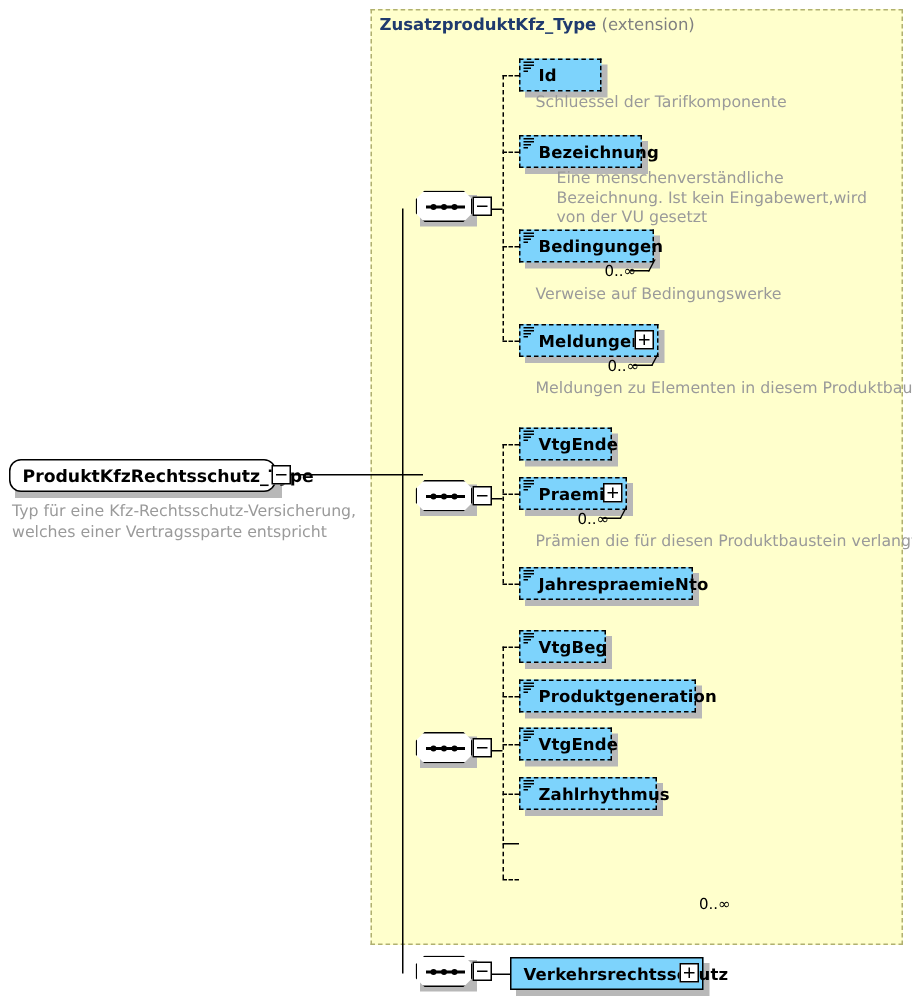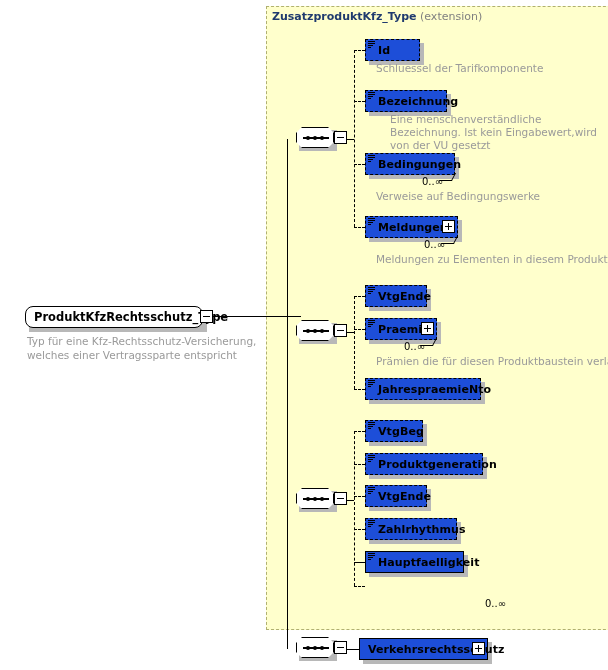--- a/index.html
+++ b/index.html
@@ -1,42 +1,42 @@
 <!DOCTYPE html>
 <html><head>
 <meta charset="utf-8">
 <style>
   html,body{margin:0;padding:0;background:#ffffff;}
   body{
     width:608px;height:670px;position:relative;overflow:hidden;
     font-family:"DejaVu Sans","Liberation Sans",sans-serif;
     -webkit-font-smoothing:none;
   }
-  .canvas{position:absolute;inset:0;margin-left:19px;}
+  .canvas{position:absolute;inset:0;}
 
   
   .ext-box{
     position:absolute;left:247px;top:6px;width:355px;height:624px;
     background:#ffffcc;border:1px dashed #b0b070;box-sizing:border-box;
   }
   .ext-title{
     position:absolute;left:253px;top:10px;font-size:11px;white-space:nowrap;
   }
   .ext-title .t-main{color:#1f3a6e;font-weight:bold;}
   .ext-title .t-sub{color:#808080;font-weight:normal;}
 
   
   .nd{position:absolute;box-sizing:border-box;height:22px;}
   .nd .shadow{
     position:absolute;left:4px;top:4px;width:100%;height:100%;
     background:#b8b8b8;z-index:0;
   }
   .nd .body{
     position:absolute;left:0;top:0;width:100%;height:100%;
-    background:#1d4ed8;box-sizing:border-box;z-index:1;
+    background:#7dd3fc;box-sizing:border-box;z-index:1;
     display:flex;align-items:center;
   }
   .nd.opt .body{border:1px dashed #000000;}
   .nd.req .body{border:1px solid #000000;}
   .nd .label{
     font-size:11px;font-weight:bold;color:#000000;
     white-space:nowrap;padding-left:12px;letter-spacing:.1px;
   }
   
   .eico{position:absolute;left:3px;top:2px;width:7px;height:7px;z-index:3;}
@@ -344,32 +344,20 @@
       <span class="label">Zahlrhythmus</span>
     </div>
     <div class="eico">
         <i></i>
         <i></i>
         <i></i>
         <i></i>
       </div>
   </div>
 
-  <div class="nd req" style="left:346px;top:551px;width:99px;">
-    <div class="shadow"></div>
-    <div class="body">
-      <span class="label">Hauptfaelligkeit</span>
-    </div>
-    <div class="eico">
-        <i></i>
-        <i></i>
-        <i></i>
-        <i></i>
-      </div>
-  </div>
 
   <div class="card" style="left:466px;top:598px;">0..∞</div>
 
   <div class="seq" style="left:277px;top:637px;">
     <div class="sq-shadow"></div>
     <div class="oct"></div>
     <div class="dots">
         <b></b>
         <b></b>
         <b></b>

